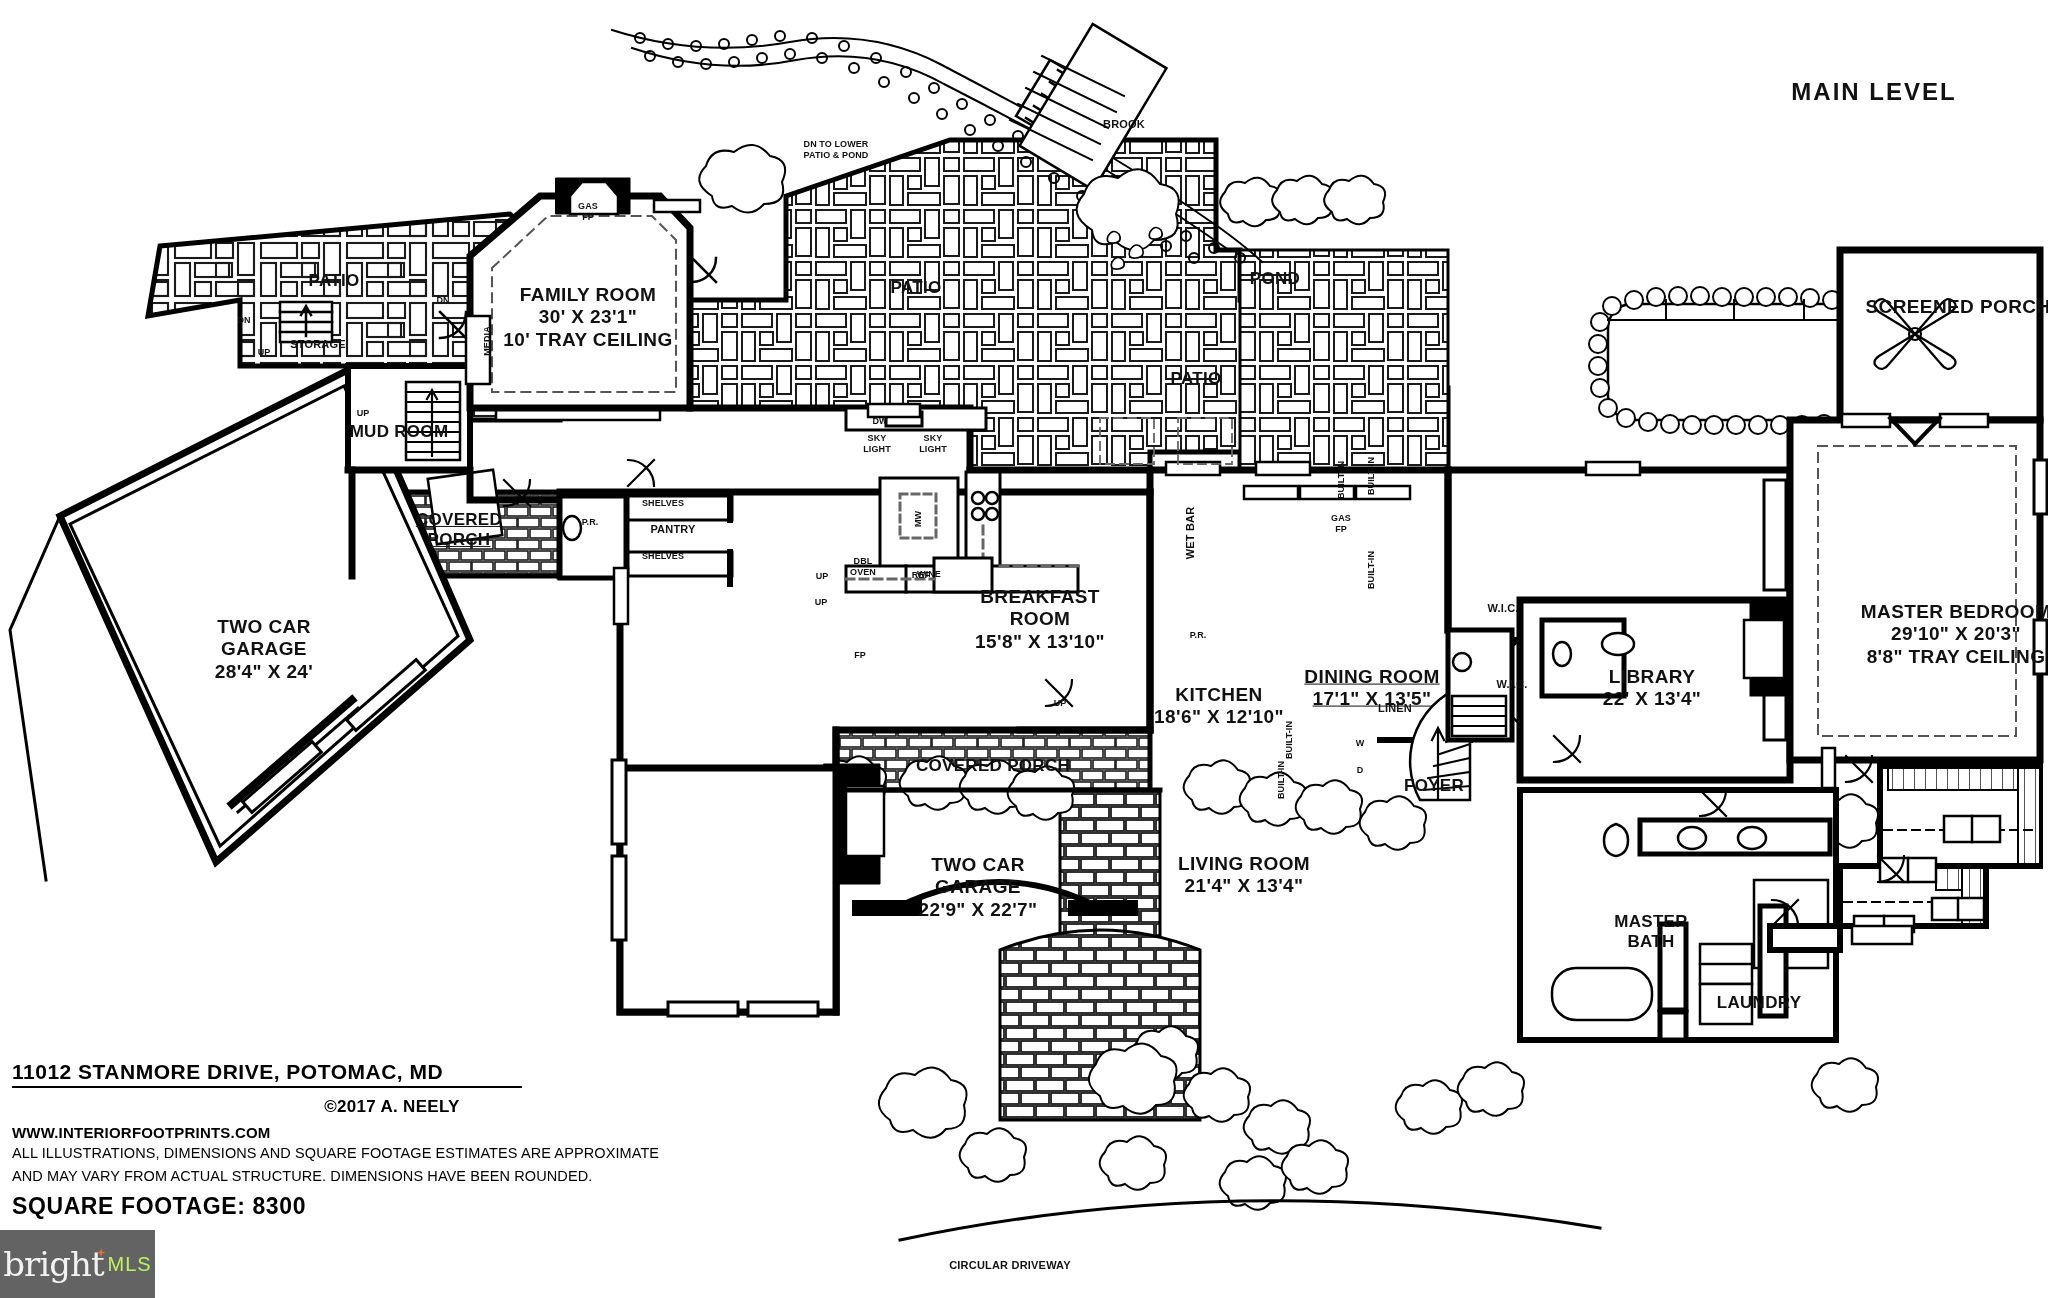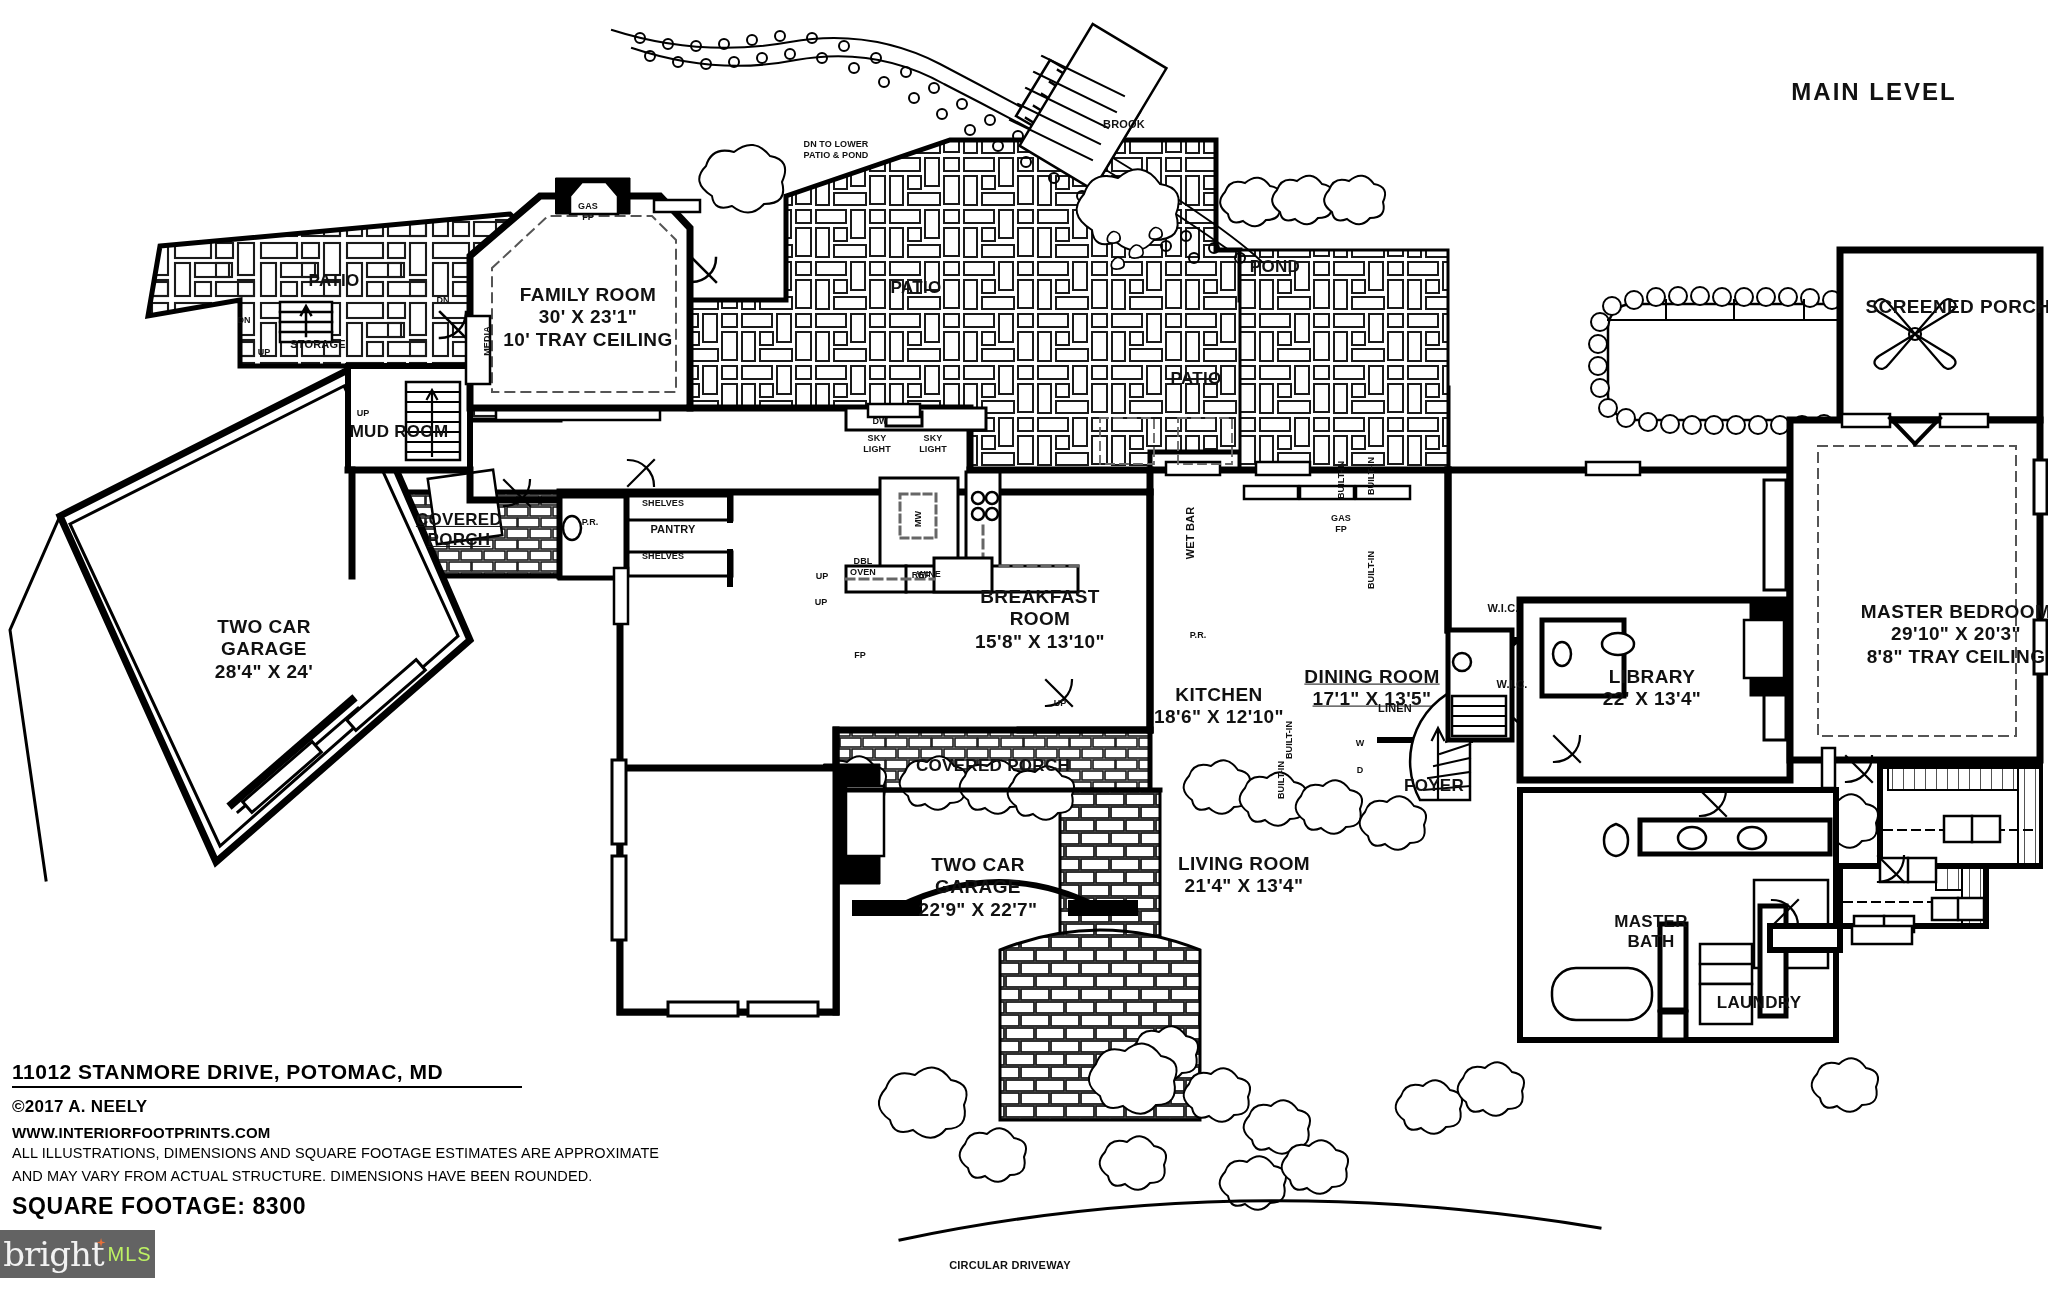--- a/index.html
+++ b/index.html
@@ -17,27 +17,27 @@
   .roomsm {font-size:17px;font-weight:600;letter-spacing:.3px;}
   .tiny   {font-size:11px;font-weight:600;letter-spacing:.2px;}
   .tinier {font-size:9px;font-weight:600;letter-spacing:.1px;}
   .vert   {transform:translate(-50%,-50%) rotate(-90deg);}
   .title  {font-size:24px;font-weight:700;letter-spacing:2px;}
 
   
   #footer{position:absolute;left:12px;top:1060px;width:760px;}
   #footer .addr{font-size:21px;font-weight:700;letter-spacing:.5px;
                 padding-bottom:2px;border-bottom:2px solid #000;width:510px;}
-  #footer .cpy{font-size:17px;font-weight:600;margin-top:9px;letter-spacing:.3px;}
+  #footer .cpy{font-size:17px;font-weight:600;margin-top:9px;letter-spacing:.3px;text-align:center;}
   #footer .site{font-size:15px;font-weight:600;margin-top:7px;letter-spacing:.2px;}
   #footer .disc{font-size:14.5px;font-weight:500;margin-top:2px;line-height:1.45;letter-spacing:.1px;}
   #footer .sqft{font-size:23px;font-weight:700;margin-top:6px;letter-spacing:.6px;}
 
   
-  #mls{position:absolute;left:0;top:1230px;width:155px;height:48px;
+  #mls{position:absolute;left:0;top:1230px;width:155px;height:68px;
        background:#636363;display:flex;align-items:center;
        justify-content:center;gap:4px;}
   #mls .b{font-family:"DejaVu Serif",serif;font-size:34px;color:#f2f2f2;
           letter-spacing:-1px;position:relative;}
   #mls .spark{position:absolute;right:-2px;top:4px;width:9px;height:9px;
               background:#e8703a;clip-path:polygon(50% 0,61% 39%,100% 50%,61% 61%,50% 100%,39% 61%,0 50%,39% 39%);}
   #mls .m{font-family:"Liberation Sans",sans-serif;font-size:20px;color:#bef264;letter-spacing:1px;}
 </style>
 </head>
 <body>
@@ -686,21 +686,21 @@
 
 <div class="lbl roomsm" style="left:993px;top:766px;">COVERED PORCH</div>
 
 <div class="lbl tiny" style="left:318px;top:344px;">STORAGE</div>
 
 <div class="lbl tiny" style="left:673px;top:529px;">PANTRY</div>
 
 <div class="lbl roomsm" style="left:334px;top:281px;">PATIO</div>
 <div class="lbl roomsm" style="left:916px;top:288px;">PATIO</div>
 <div class="lbl roomsm" style="left:1196px;top:379px;">PATIO</div>
-<div class="lbl roomsm" style="left:1275px;top:267px;">POND</div>
+<div class="lbl roomsm" style="left:1275px;top:279px;">POND</div>
 <div class="lbl tiny" style="left:1124px;top:124px;">BROOK</div>
 <div class="lbl tiny" style="left:1010px;top:1265px;">CIRCULAR DRIVEWAY</div>
 <div class="lbl tiny vert" style="left:1190px;top:533px;">WET BAR</div>
 <div class="lbl tiny" style="left:1503px;top:608px;">W.I.C.</div>
 <div class="lbl tiny" style="left:1512px;top:684px;">W.I.C.</div>
 <div class="lbl tiny" style="left:1395px;top:708px;">LINEN</div>
 <div class="lbl tinier" style="left:1360px;top:743px;">W</div>
 <div class="lbl tinier" style="left:1360px;top:770px;">D</div>
 <div class="lbl tinier" style="left:590px;top:522px;">P.R.</div>
 <div class="lbl tinier" style="left:1198px;top:635px;">P.R.</div>

